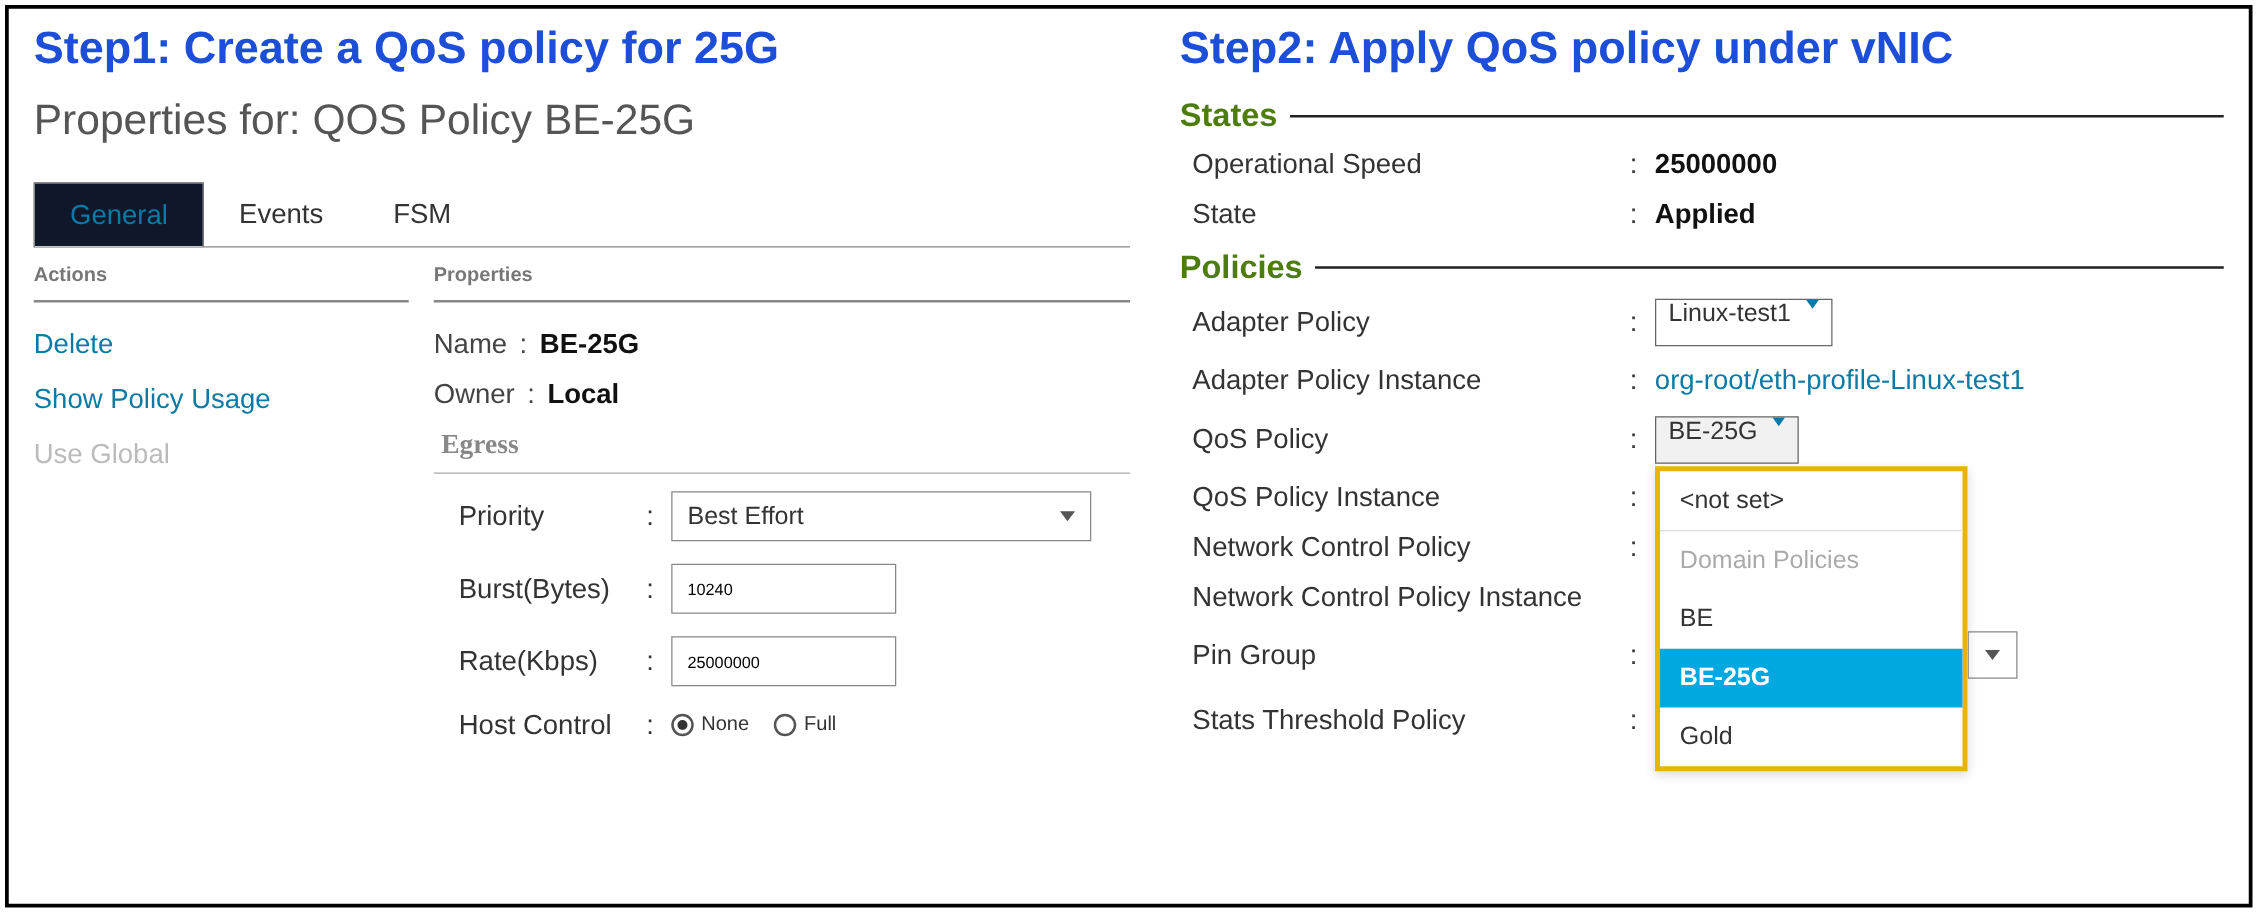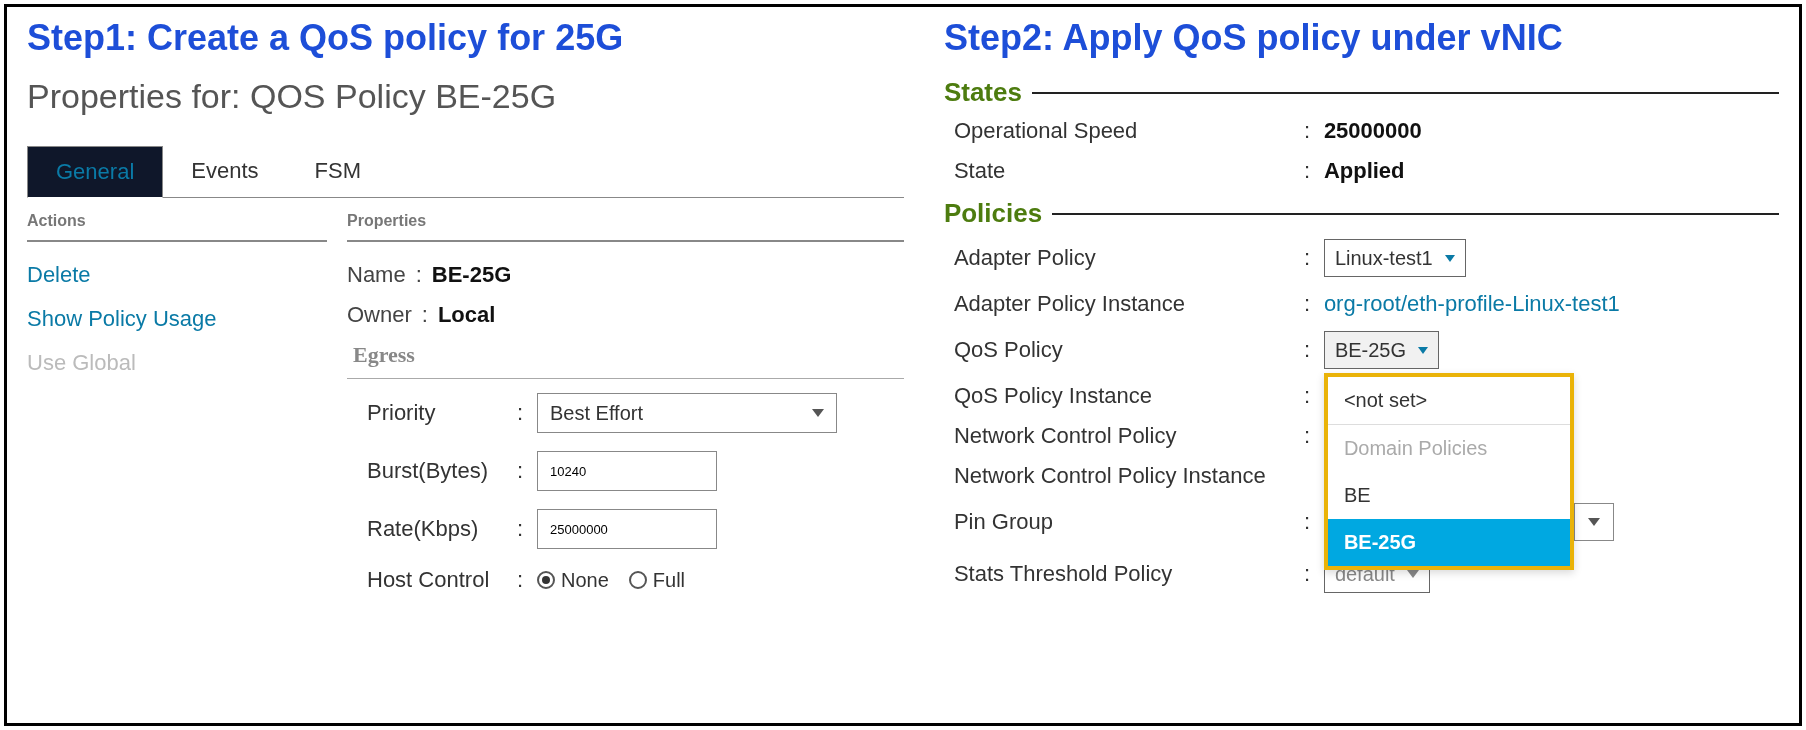--- a/index.html
+++ b/index.html
@@ -91,36 +91,36 @@
     border: 1px solid #888;
     height: 40px;
     display: flex;
     align-items: center;
     justify-content: space-between;
     padding: 0 12px;
     font-size: 20px;
     background: #fff;
     cursor: pointer;
   }
-  .select.w-lg { width: 300px; }
+  .select.w-lg { width: 336px; }
   .caret {
     width: 0; height: 0;
     border-left: 6px solid transparent;
     border-right: 6px solid transparent;
     border-top: 8px solid #555;
   }
   .text-input {
     border: 1px solid #888;
     height: 40px;
     padding: 0 12px;
     font-size: 13px;
     width: 180px;
     background: #fff;
   }
-  .radio-wrap { display: flex; align-items: center; gap: 20px; font-size: 20px; }
+  .radio-wrap { display: flex; align-items: center; gap: 20px; font-size: 16px; }
   .radio { display: flex; align-items: center; gap: 6px; cursor: pointer; }
   .radio-o {
     width: 18px; height: 18px; border: 2px solid #555; border-radius: 50%;
     display: inline-flex; align-items: center; justify-content: center;
   }
   .radio-o.checked::after {
     content: ""; width: 8px; height: 8px; background: #333; border-radius: 50%;
   }
 
   
@@ -140,21 +140,20 @@
   .r-row { display: flex; align-items: center; font-size: 22px; margin-bottom: 14px; }
   .r-label { width: 360px; color: #333; }
   .r-colon { width: 20px; color: #333; }
   .r-value { color: #111; }
   .r-value.bold { font-weight: bold; }
   .r-value.link { color: #0a7aa6; }
   .select-sm {
     border: 1px solid #666;
     height: 38px;
     display: inline-flex;
-    align-items: center;
     justify-content: space-between;
     padding: 0 10px;
     font-size: 20px;
     background: #fff;
     cursor: pointer;
     gap: 12px;
   }
   .caret-sm {
     width: 0; height: 0;
     border-left: 5px solid transparent;
@@ -306,20 +305,21 @@
       <div class="qos-wrap">
         <div class="select-sm" style="background:#f1f1f1">
           <span>BE-25G</span>
           <span class="caret-sm"></span>
         </div>
         <div class="dropdown">
           <div class="opt">&lt;not set&gt;</div>
           <div class="opt section">Domain Policies</div>
           <div class="opt">BE</div>
           <div class="opt selected">BE-25G</div>
+          <div class="opt">Gold</div>
         </div>
       </div>
     </div>
 
     <div class="r-row">
       <span class="r-label" style="padding-left:10px">QoS Policy Instance</span>
       <span class="r-colon">:</span>
     </div>
 
     <div class="r-row">

